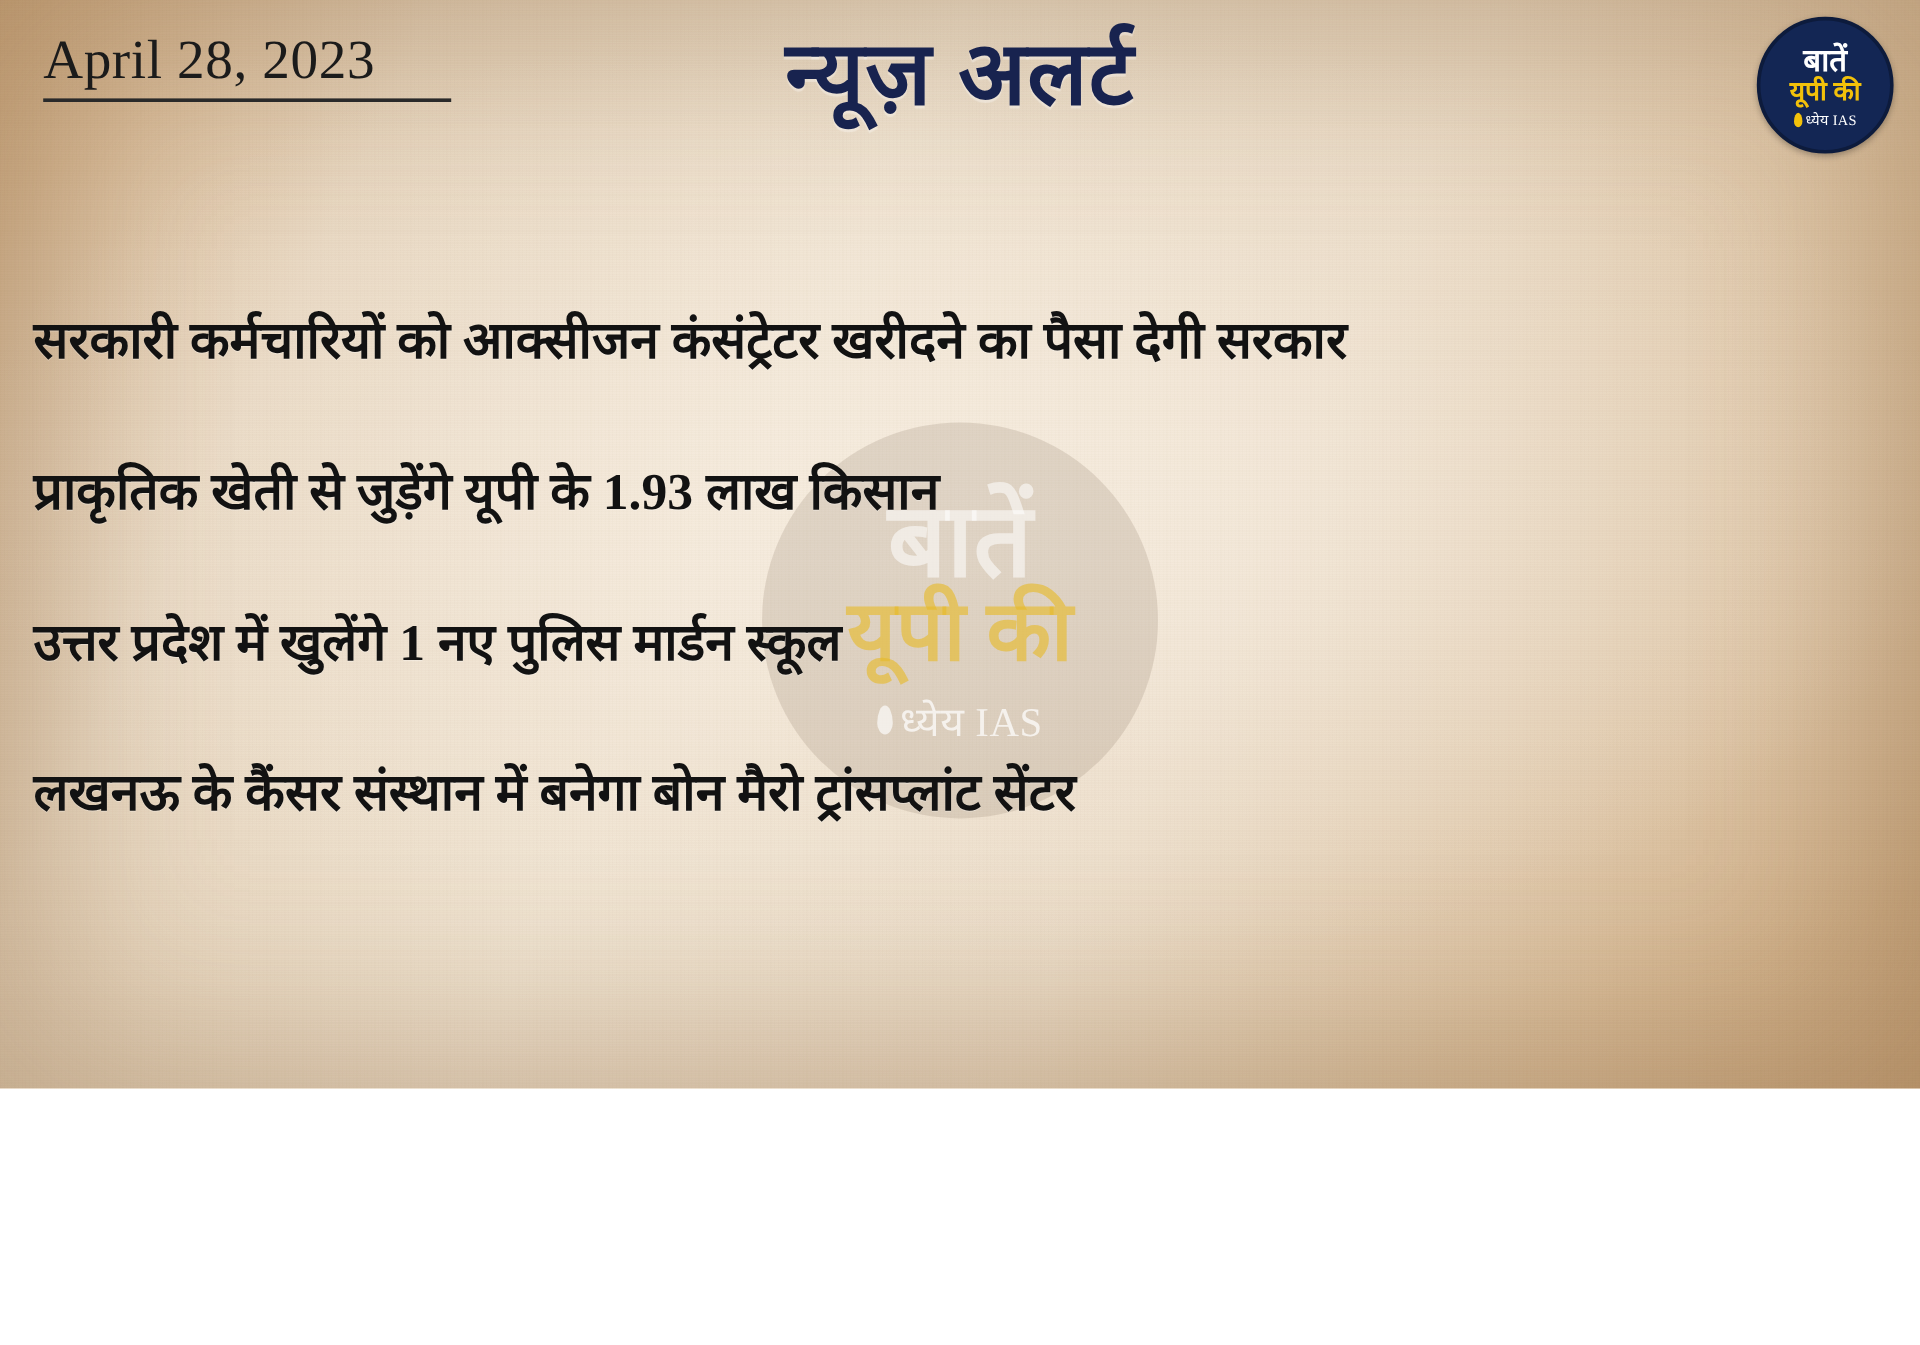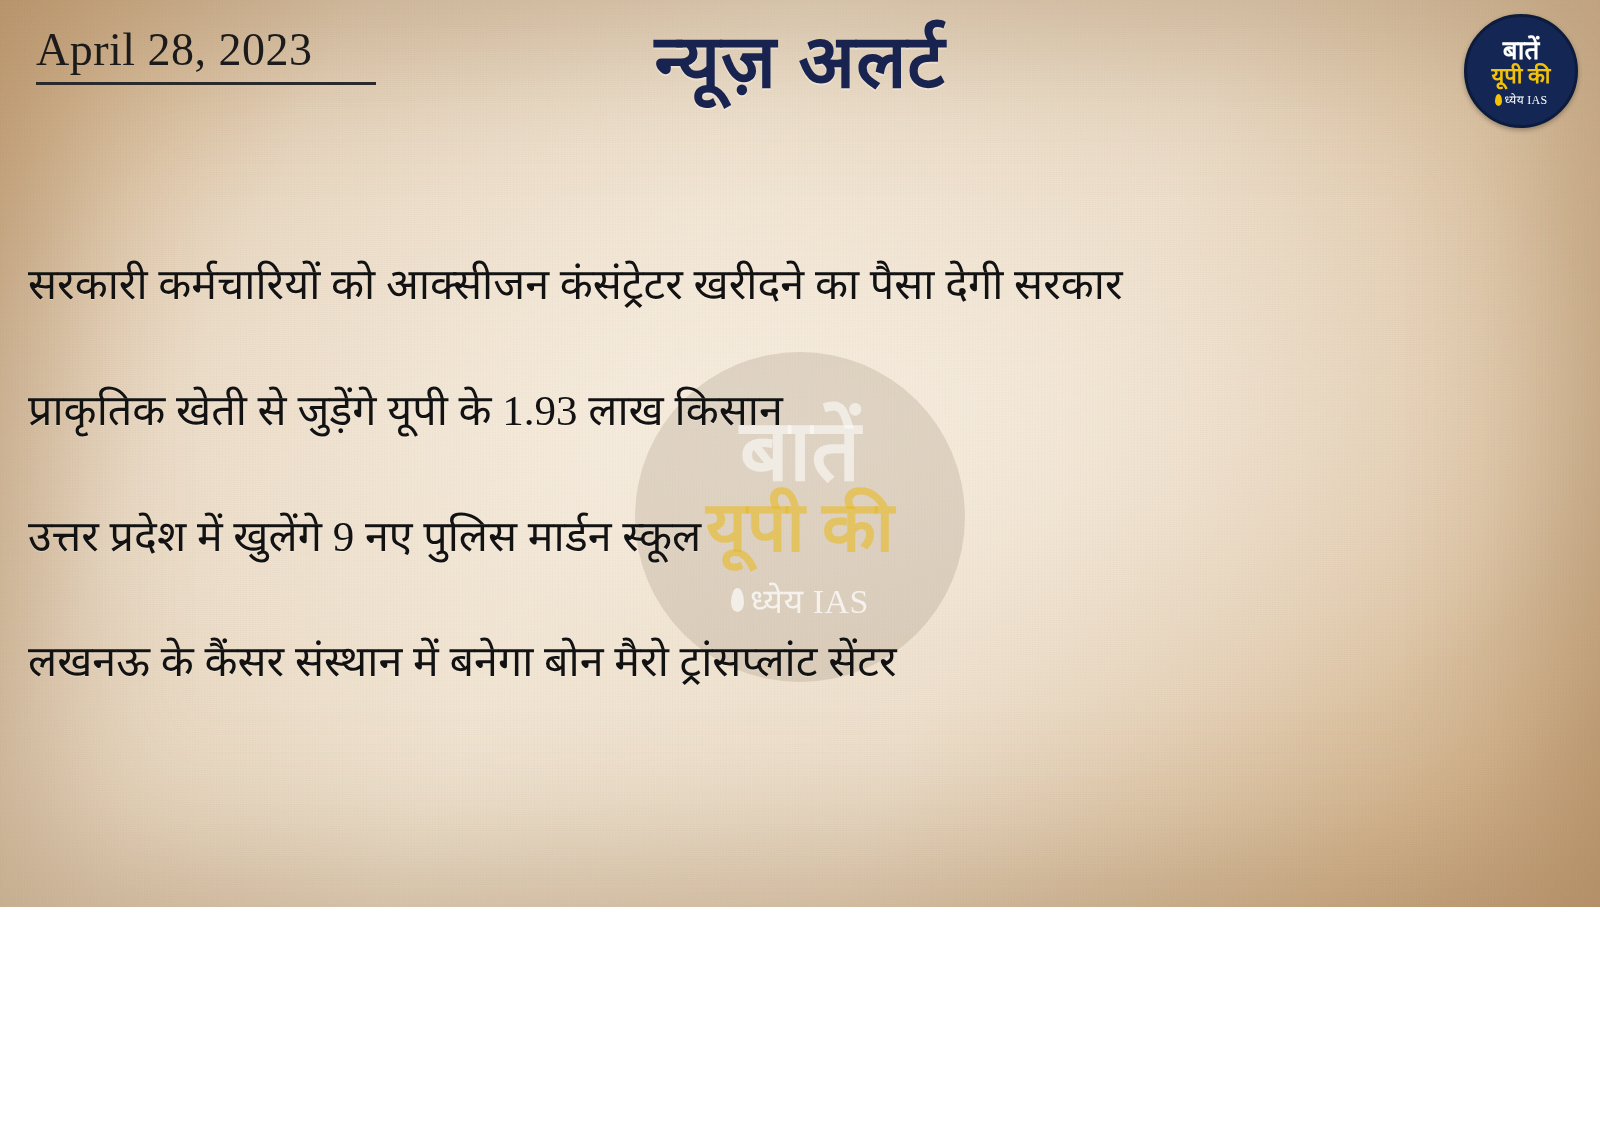--- a/index.html
+++ b/index.html
@@ -196,20 +196,21 @@
     padding: 108px 30px 0 28px;
     list-style: none;
   }
   .headline {
     font-family: "Liberation Serif", serif;
     font-size: 43px;
     line-height: 1.25;
     color: #121212;
     margin-bottom: 72px;
     text-shadow: 0 1px 0 rgba(255,255,255,0.30);
+    font-weight: bold;
   }
   .headline:last-child {
     margin-bottom: 15px;
   }
 </style>
 </head>
 <body>
 
 <div id="poster">
 
@@ -240,19 +241,19 @@
     <div id="wm-line2">यूपी की</div>
     <div id="wm-sub">
       <span id="wm-flame"></span>
       <span id="wm-sub-text">ध्येय IAS</span>
     </div>
   </div>
 
   <ul id="headlines">
     <li class="headline">सरकारी कर्मचारियों को आक्सीजन कंसंट्रेटर खरीदने का पैसा देगी सरकार</li>
     <li class="headline">प्राकृतिक खेती से जुड़ेंगे यूपी के 1.93 लाख किसान</li>
-    <li class="headline">उत्तर प्रदेश में खुलेंगे 9 नए पुलिस मार्डन स्कूल</li>
+    <li class="headline">उत्तर प्रदेश में खुलेंगे 1 नए पुलिस मार्डन स्कूल</li>
     <li class="headline">लखनऊ के कैंसर संस्थान में बनेगा बोन मैरो ट्रांसप्लांट सेंटर</li>
   </ul>
 
   <div id="vignette"></div>
 
 </div>
 
 </body></html>

